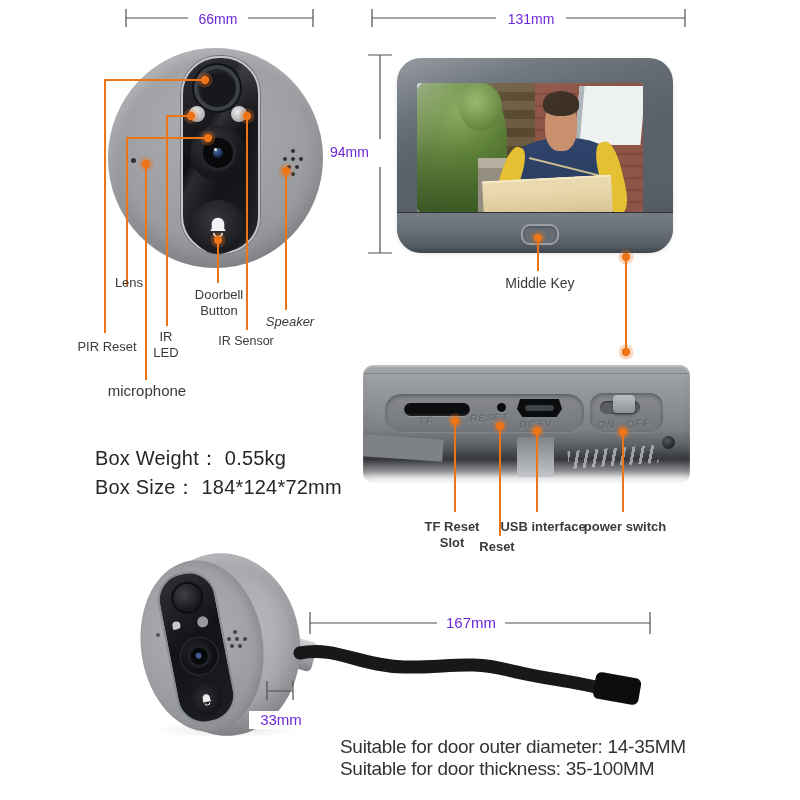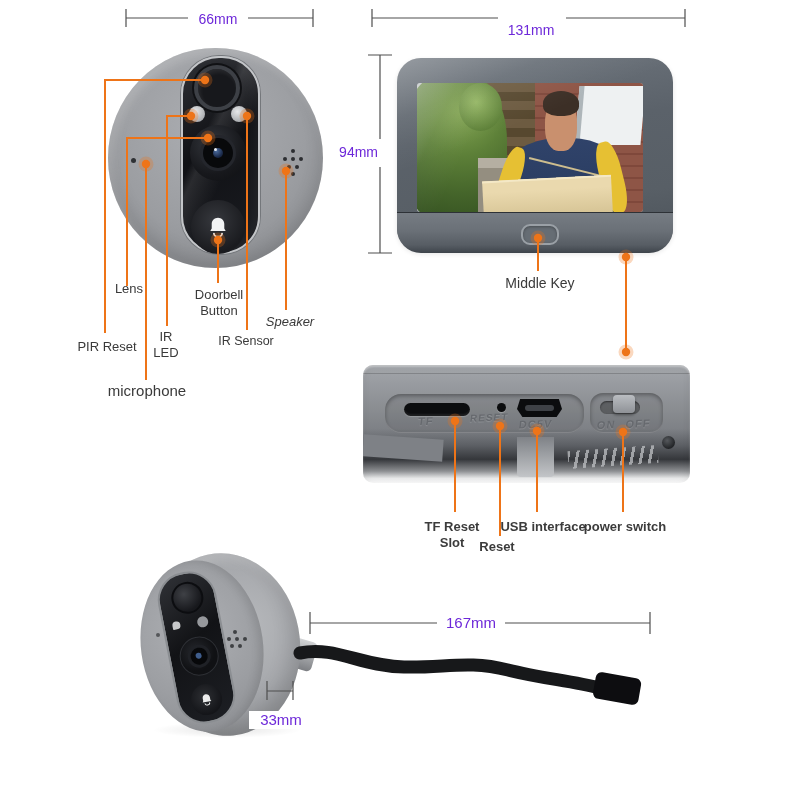--- a/index.html
+++ b/index.html
@@ -297,32 +297,40 @@
         <circle cx="626" cy="352" r="4.2"></circle>
           <circle cx="455" cy="421" r="4.2"></circle>
           <circle cx="500" cy="426" r="4.2"></circle>
         <circle cx="537" cy="431" r="4.2"></circle>
           <circle cx="623" cy="432" r="4.2"></circle>
       </g>
     </g>
   </svg>
 
   <div class="dim-text" style="left:188px;top:10px;width:60px;">66mm</div>
-  <div class="dim-text" style="left:496px;top:10px;width:70px;margin-top:11px;">131mm</div>
-  <div class="dim-text" style="left:330px;top:143px;width:48px;text-align:right;">94mm</div>
+  <div class="dim-text" style="left:496px;top:10px;width:70px;">131mm</div>
+  <div class="dim-text" style="left:330px;top:143px;width:48px;text-align:left;">94mm</div>
   <div class="dim-text" style="left:437px;top:614px;width:68px;font-size:15px;">167mm</div>
   <div class="dim-text" style="left:249px;top:711px;width:64px;font-size:15px;">33mm</div>
 
-  <div class="lbl" style="left:103px;top:281px;width:52px;">Lens</div>
+  <div class="lbl" style="left:103px;top:275px;width:52px;">Lens</div>
   <div class="lbl" style="left:181px;top:287px;width:76px;">Doorbell Button</div>
   <div class="lbl" style="left:254px;top:314px;width:72px;font-style:italic;">Speaker</div>
   <div class="lbl" style="left:149px;top:329px;width:34px;">IR LED</div>
   <div class="lbl" style="left:211px;top:334px;width:70px;font-size:12.5px;">IR Sensor</div>
   <div class="lbl" style="left:76px;top:339px;width:62px;">PIR Reset</div>
   <div class="lbl" style="left:99px;top:382px;width:96px;font-size:15px;">microphone</div>
   <div class="lbl" style="left:494px;top:275px;width:92px;font-size:14px;">Middle Key</div>
   <div class="lbl lbl-bold" style="left:412px;top:519px;width:80px;">TF Reset Slot</div>
   <div class="lbl lbl-bold" style="left:467px;top:539px;width:60px;">Reset</div>
   <div class="lbl lbl-bold" style="left:500px;top:519px;width:86px;">USB interface</div>
   <div class="lbl lbl-bold" style="left:582px;top:519px;width:86px;">power switch</div>
 
+  <div class="box-info">
+    <div>Box Weight： 0.55kg</div>
+    <div>Box Size： 184*124*72mm</div>
+  </div>
+  <div class="suit">
+    <div>Suitable for door outer diameter: 14-35MM</div>
+    <div>Suitable for door thickness: 35-100MM</div>
+  </div>
 
 </div>
 
 </body></html>

